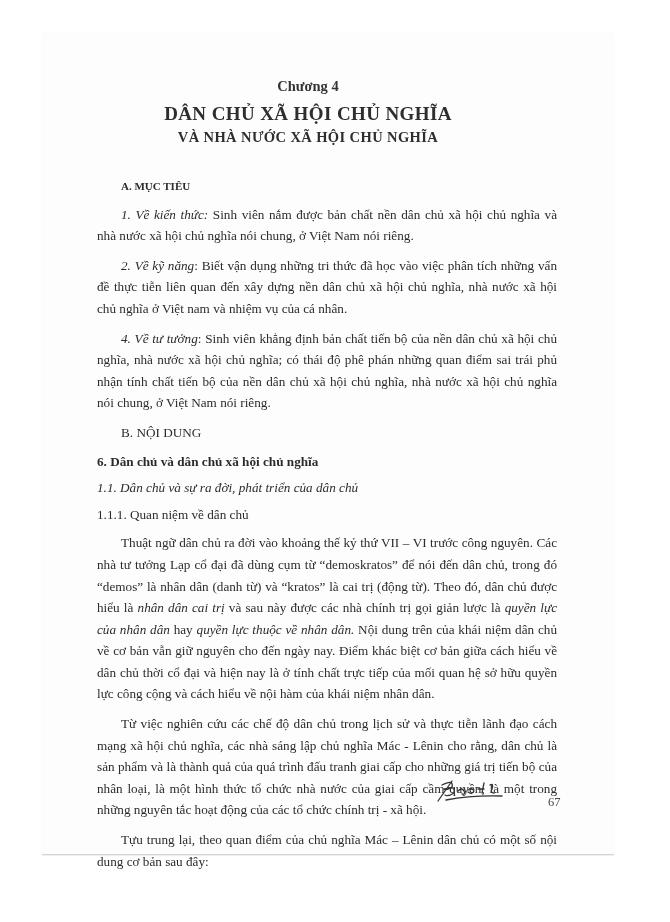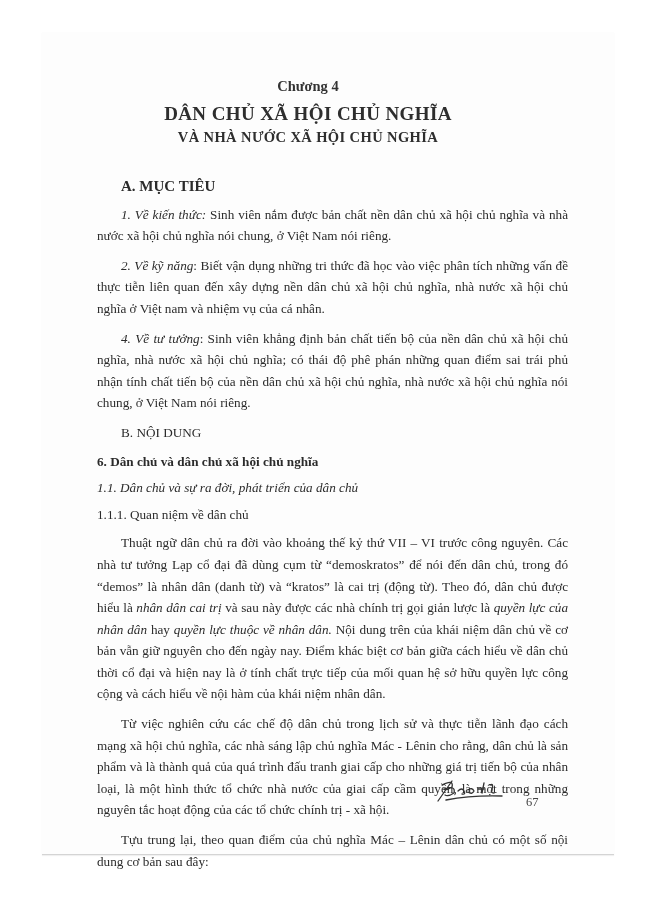--- a/index.html
+++ b/index.html
@@ -6,29 +6,29 @@
     body { width: 670px; height: 922px; position: relative; overflow: hidden;
            font-family: "Liberation Serif", "DejaVu Serif", serif; color: #2b2b2b; }
     .page-frame { position: absolute; left: 42px; top: 32px; width: 572px; height: 822px;
                   background: #fdfdfd; border-bottom: 1px solid #d4d4d4;
                   box-shadow: 0 1px 1px rgba(0,0,0,0.06); }
     .title-block { position: absolute; left: 0; width: 616px; text-align: center; font-weight: bold; }
     .chapter { top: 78px; font-size: 14.5px; color: #333; }
     .title1 { top: 103px; font-size: 19px; letter-spacing: 0.4px; color: #2e2e2e; }
     .title2 { top: 129px; font-size: 14.5px; letter-spacing: 0.4px; color: #2e2e2e; }
     .content { position: absolute; left: 97px; width: 477px; top: 176px; font-size: 13.2px; line-height: 21.6px; }
-    .p { text-align: justify; margin: 0 6px 8px 0; text-indent: 24px; }
-    .h-a { font-weight: bold; margin: 0 0 6px 24px; font-size: 15px; }
+    .p { text-align: justify; margin: 0 17px 8px 0; text-indent: 24px; }
+    .h-a { font-weight: bold; margin: 0 0 6px 24px; font-size: 11px; }
     .h-b { font-weight: normal; margin: 0 0 7px 24px; }
     .h1 { font-weight: bold; margin: 0 0 5px 0; }
     .h11 { font-style: italic; margin: 0 0 5px 0; }
     .h111 { margin: 0 0 7px 0; }
     i { font-style: italic; }
     .signature { position: absolute; left: 432px; top: 775px; width: 80px; height: 30px; }
-    .page-number { position: absolute; left: 526px; top: 795px; font-size: 12.5px; color: #444; }
+    .page-number { position: absolute; left: 548px; top: 795px; font-size: 12.5px; color: #444; }
   </style>
 </head>
 <body>
 
 <div class="page-frame"></div>
 
 <div class="title-block chapter">Chương 4</div>
 <div class="title-block title1">DÂN CHỦ XÃ HỘI CHỦ NGHĨA</div>
 <div class="title-block title2">VÀ NHÀ NƯỚC XÃ HỘI CHỦ NGHĨA</div>
 

